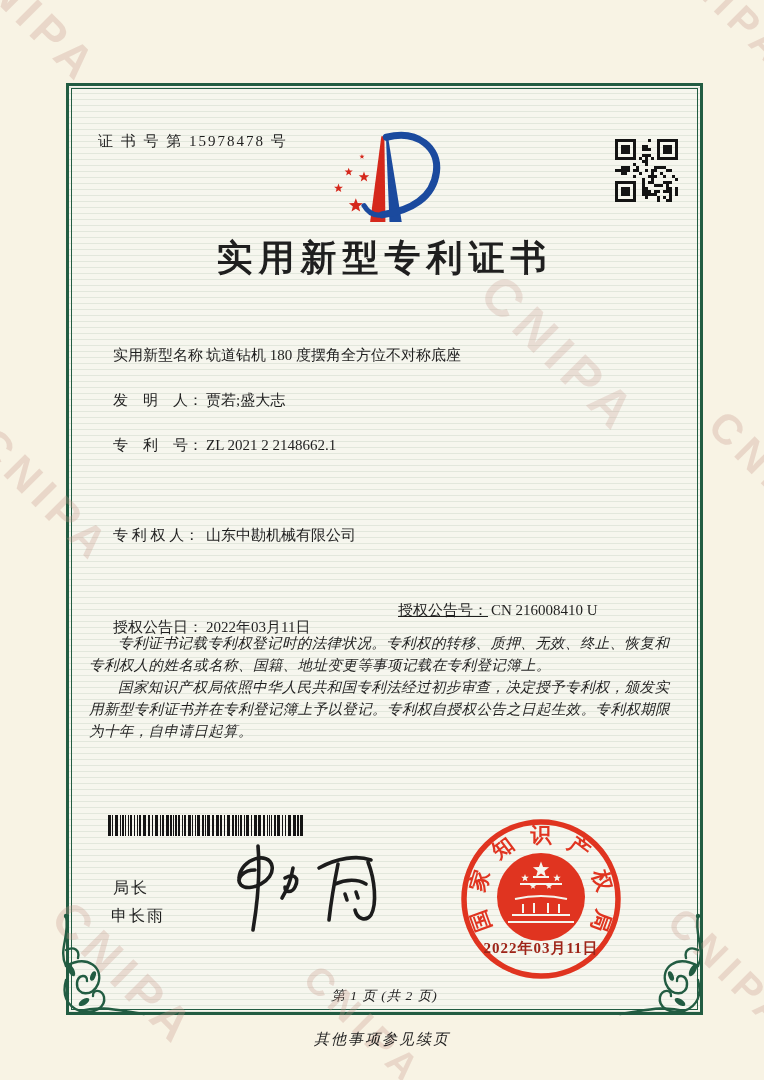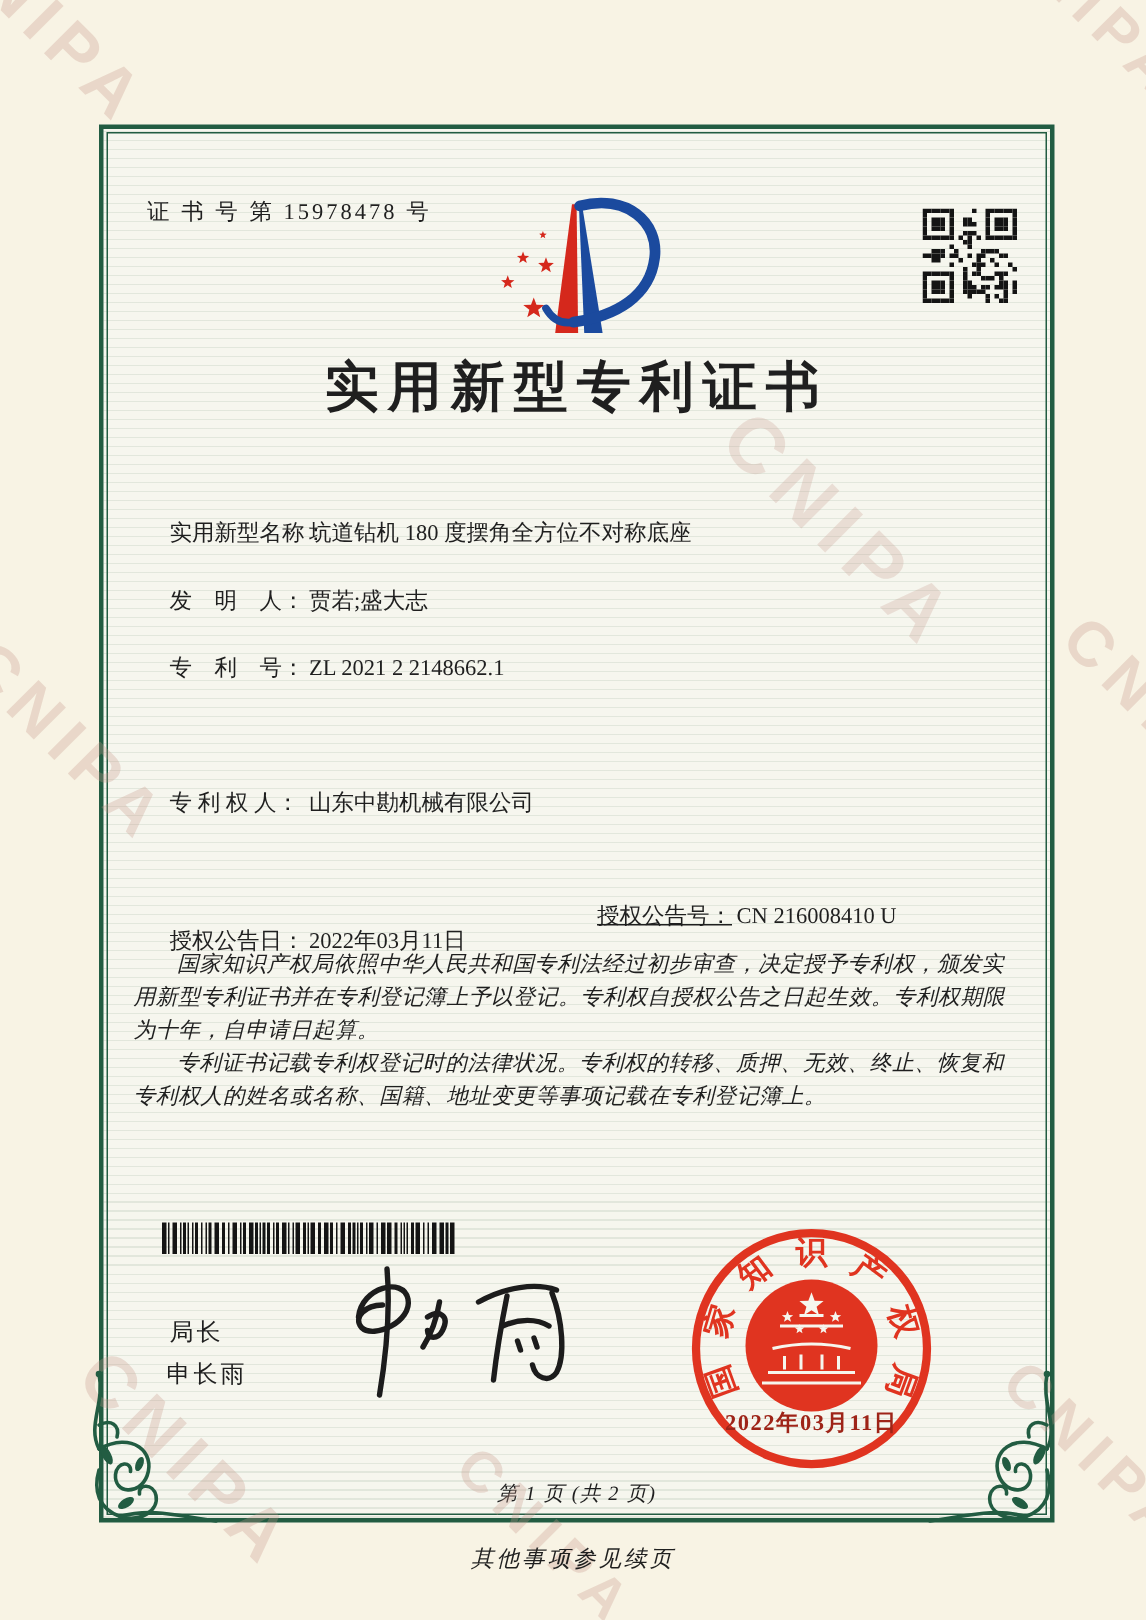--- a/index.html
+++ b/index.html
@@ -299,22 +299,22 @@
   </div>
   <div class="row" style="top:423px">
     <span class="flabel">专 利 权 人：</span><span class="fvalue">山东中勘机械有限公司</span>
   </div>
   <div class="row" style="top:515px">
     <span><span class="flabel">授权公告日：</span><span class="fvalue">2022年03月11日</span></span>
     <span class="pair2"><span class="flabel">授权公告号：</span><span class="fvalue">CN 216008410 U</span></span>
   </div>
 
   <div class="paras">
+    <p>专利证书记载专利权登记时的法律状况。专利权的转移、质押、无效、终止、恢复和专利权人的姓名或名称、国籍、地址变更等事项记载在专利登记簿上。</p>
     <p>国家知识产权局依照中华人民共和国专利法经过初步审查，决定授予专利权，颁发实用新型专利证书并在专利登记簿上予以登记。专利权自授权公告之日起生效。专利权期限为十年，自申请日起算。</p>
-    <p>专利证书记载专利权登记时的法律状况。专利权的转移、质押、无效、终止、恢复和专利权人的姓名或名称、国籍、地址变更等事项记载在专利登记簿上。</p>
   </div>
 
   <div class="barcode" id="barcode">
       <span style="width: 3px; margin-right: 1px;"></span>
       <span style="width: 1px; margin-right: 2px;"></span>
       <span style="width: 3px; margin-right: 2px;"></span>
       <span style="width: 1px; margin-right: 1px;"></span>
       <span style="width: 2px; margin-right: 1px;"></span>
       <span style="width: 1px; margin-right: 2px;"></span>
       <span style="width: 1px; margin-right: 1px;"></span>

